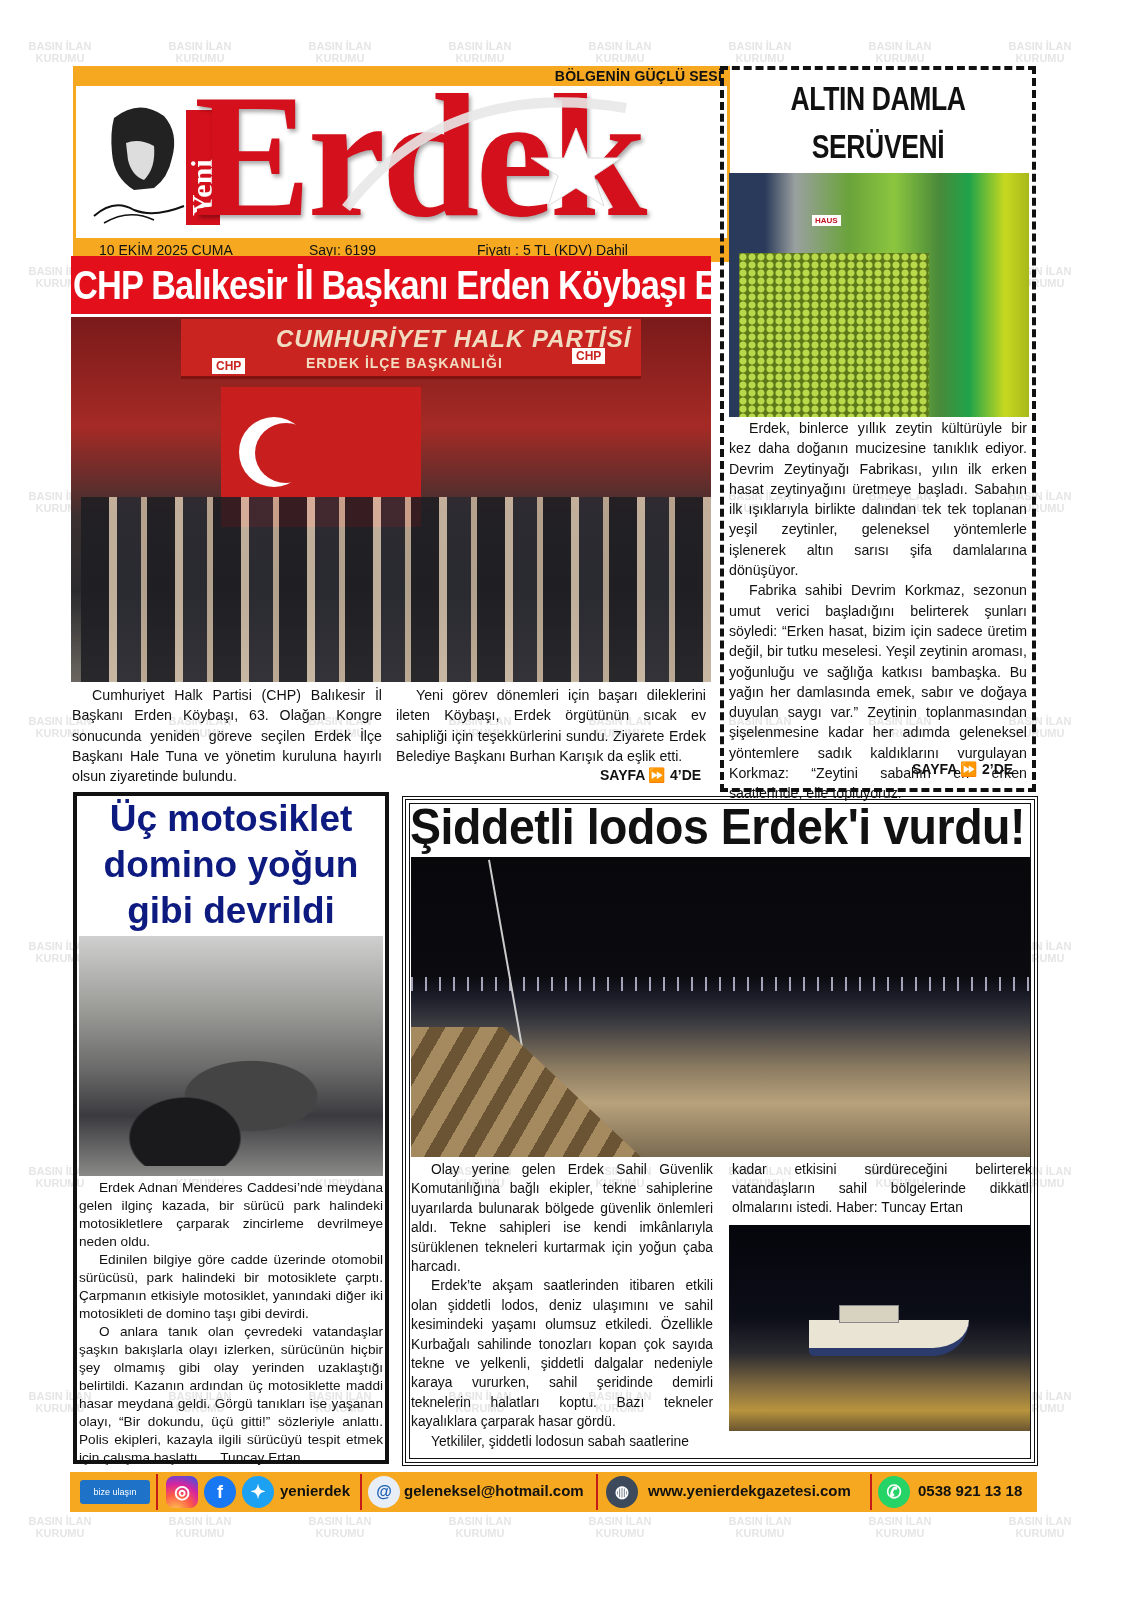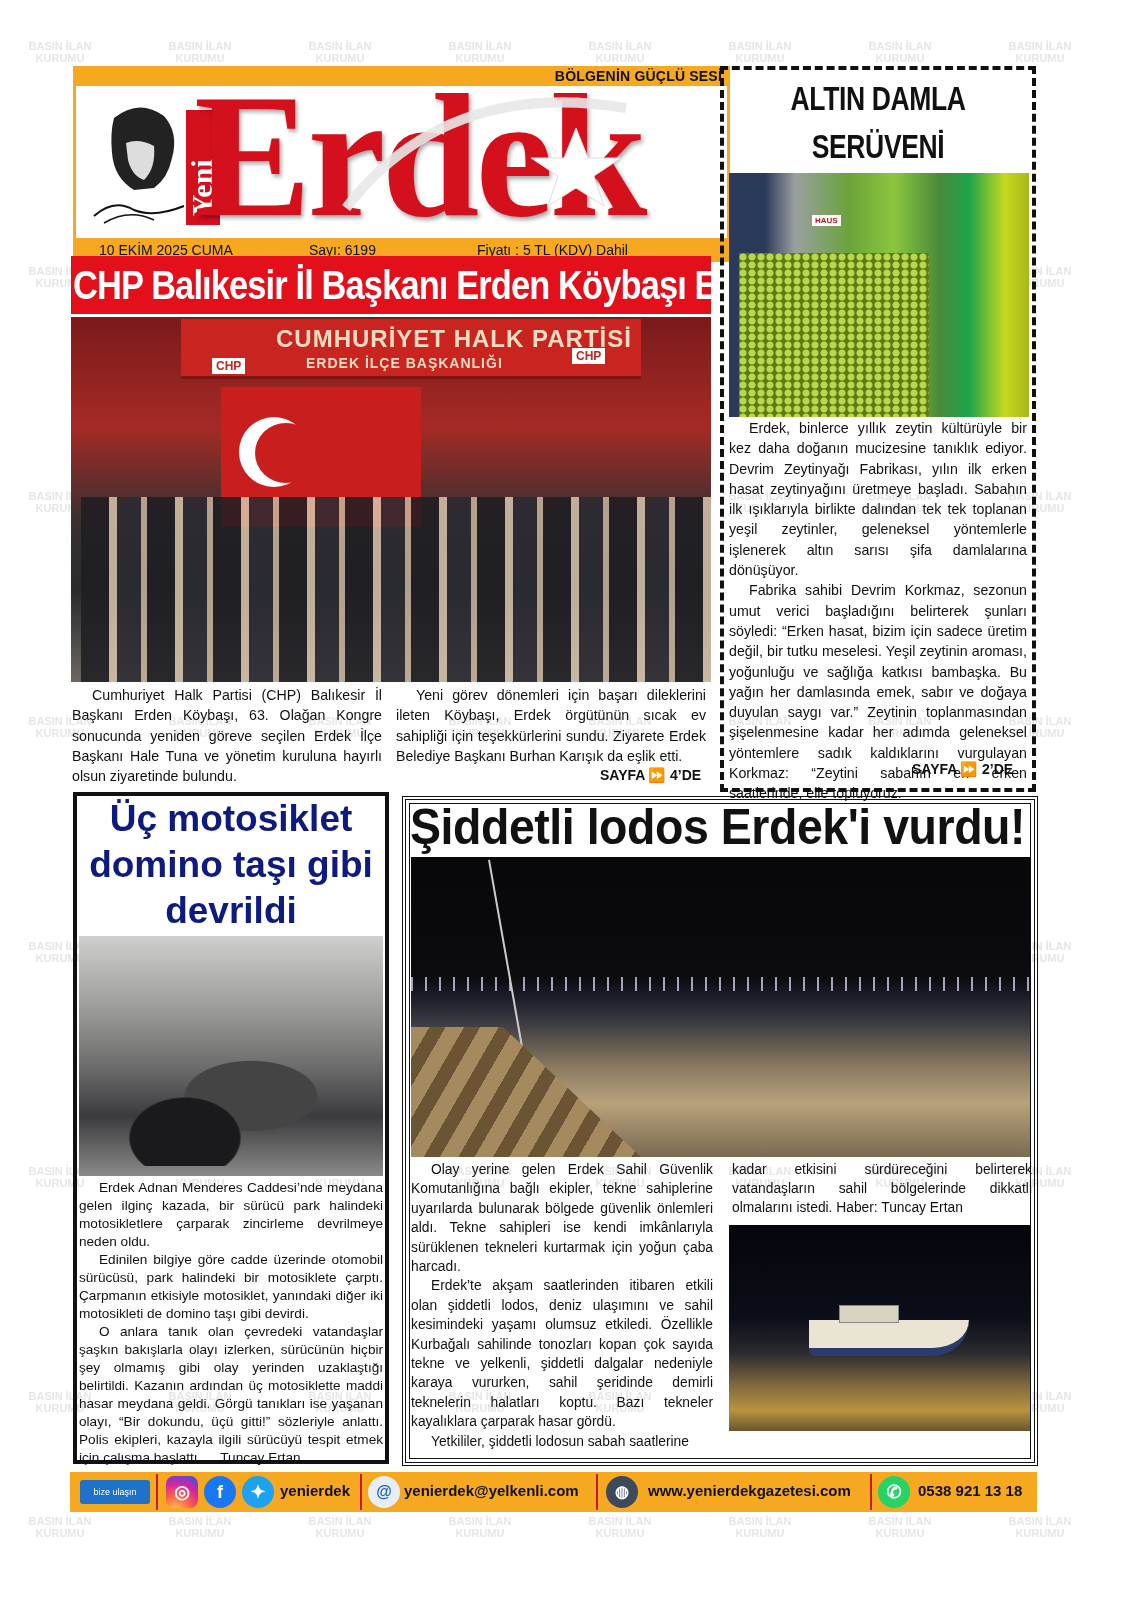--- a/index.html
+++ b/index.html
@@ -22,21 +22,21 @@
   #masthead .info span { position: absolute; top: 4px; }
 
   
   #chp-headline { left: 71px; top: 256px; width: 640px; height: 58px; background: #e3101b; color: #fff; font-family: "Liberation Sans", sans-serif; font-weight: bold; font-size: 40px; line-height: 58px; white-space: nowrap; overflow: hidden; padding-left: 2px; transform-origin: left; letter-spacing: -1px; }
   #chp-headline span { display: inline-block; transform: scaleX(0.86); transform-origin: left; }
 
   
   .photo { position: absolute; overflow: hidden; }
   #chp-photo { left: 71px; top: 317px; width: 640px; height: 365px; background: linear-gradient(180deg, #7a1a1a 0%, #a52a25 30%, #3a3030 55%, #2b2b2d 75%, #6b6660 100%); }
   #chp-photo .sign { position: absolute; left: 110px; top: 2px; width: 460px; height: 60px; background: #c9241f; border-bottom: 3px solid #7d1410; }
-  #chp-photo .sign .t1 { position: absolute; left: 95px; top: 6px; font-weight: bold; font-size: 24px; color: #f2dcc1; letter-spacing: 1px; }
+  #chp-photo .sign .t1 { position: absolute; left: 95px; top: 6px; font-weight: bold; font-size: 24px; color: #f2dcc1; letter-spacing: 1px; font-style: italic; }
   #chp-photo .sign .t2 { position: absolute; left: 125px; top: 36px; font-weight: bold; font-size: 14px; color: #f2dcc1; letter-spacing: 1px; }
   #chp-photo .chp-badge { position: absolute; background: #fff; color: #c9241f; font-weight: bold; font-size: 12px; padding: 1px 4px; border: 1px solid #c9241f; }
   #chp-photo .flag { position: absolute; left: 150px; top: 70px; width: 200px; height: 140px; background: #c81e1e; }
   #chp-photo .flag::before { content: ""; position: absolute; left: 18px; top: 30px; width: 70px; height: 70px; border-radius: 50%; background: #fff; }
   #chp-photo .flag::after { content: ""; position: absolute; left: 34px; top: 36px; width: 62px; height: 60px; border-radius: 50%; background: #c81e1e; }
   #chp-photo .crowd { position: absolute; left: 10px; top: 180px; width: 630px; height: 185px; background: repeating-linear-gradient(90deg, #1d1d22 0 28px, #d8c5ad 28px 36px, #2a2a32 36px 60px, #c9b59c 60px 66px); opacity: 0.85; }
 
   #olive-photo { left: 729px; top: 173px; width: 300px; height: 244px; background: linear-gradient(90deg, #2a3a5a 0%, #2a3a5a 12%, #9aa0a0 22%, #6aa33a 40%, #8cc63f 55%, #4a8a3a 70%, #1fa34a 80%, #c8d820 92%, #a8b81a 100%); }
   #olive-photo .olives { position: absolute; left: 10px; top: 80px; width: 190px; height: 164px; background: radial-gradient(circle at 4px 4px, #b9d84a 3px, #5c7a1a 4px) 0 0 / 9px 8px; }
   #olive-photo .haus { position: absolute; left: 83px; top: 42px; font-size: 8px; font-weight: bold; background: #fff; color: #c1121f; padding: 1px 3px; }
@@ -400,21 +400,21 @@
   <div class="olives"></div>
   <span class="haus">HAUS</span>
 </div>
 <div class="txt" style="left:729px; top:418px; width:298px;">
   <p>Erdek, binlerce yıllık zeytin kültürüyle bir kez daha doğanın mucizesine tanıklık ediyor. Devrim Zeytinyağı Fabrikası, yılın ilk erken hasat zeytinyağını üretmeye başladı. Sabahın ilk ışıklarıyla birlikte dalından tek tek toplanan yeşil zeytinler, geleneksel yöntemlerle işlenerek altın sarısı şifa damlalarına dönüşüyor.</p>
   <p>Fabrika sahibi Devrim Korkmaz, sezonun umut verici başladığını belirterek şunları söyledi: “Erken hasat, bizim için sadece üretim değil, bir tutku meselesi. Yeşil zeytinin aroması, yoğunluğu ve sağlığa katkısı bambaşka. Bu yağın her damlasında emek, sabır ve doğaya duyulan saygı var.” Zeytinin toplanmasından şişelenmesine kadar her adımda geleneksel yöntemlere sadık kaldıklarını vurgulayan Korkmaz: “Zeytini sabahın en erken saatlerinde, elle topluyoruz.</p>
 </div>
 <div class="abs sayfa" style="left:912px; top:761px;">SAYFA ⏩ 2’DE</div>
 
 <div id="moto-box" class="abs">
-  <div id="moto-title">Üç motosiklet domino taşı gibi devrildi</div>
+  <div id="moto-title">Üç motosiklet domino yoğun gibi devrildi</div>
 </div>
 <div id="moto-photo" class="photo">
   <div class="bike"></div>
 </div>
 <div class="txt" style="left:79px; top:1179px; width:304px; font-size:13.6px; line-height:18px;">
   <p>Erdek Adnan Menderes Caddesi’nde meydana gelen ilginç kazada, bir sürücü park halindeki motosikletlere çarparak zincirleme devrilmeye neden oldu.</p>
   <p>Edinilen bilgiye göre cadde üzerinde otomobil sürücüsü, park halindeki bir motosiklete çarptı. Çarpmanın etkisiyle motosiklet, yanındaki diğer iki motosikleti de domino taşı gibi devirdi.</p>
   <p><span>O anlara tanık olan çevredeki vatandaşlar şaşkın bakışlarla olayı izlerken, sürücünün hiçbir şey olmamış gibi olay yerinden uzaklaştığı belirtildi. Kazanın ardından üç motosiklette maddi hasar meydana geldi. Görgü tanıkları ise yaşanan olayı, “Bir dokundu, üçü gitti!” sözleriyle anlattı. Polis ekipleri, kazayla ilgili sürücüyü tespit etmek için çalışma başlattı.</span>&nbsp;&nbsp;&nbsp;&nbsp;&nbsp;<span>Tuncay Ertan</span></p>
 </div>
 
@@ -440,20 +440,20 @@
 
 <div id="footer" class="abs">
   <div class="abs" style="left:10px; top:8px; width:70px; height:24px; background:#1e73c8; border-radius:3px; color:#fff; font-size:9px; text-align:center; line-height:24px;">bize ulaşın</div>
   <div class="fsep" style="left:86px;"></div>
   <div class="ficon" style="left:96px; background:radial-gradient(circle at 30% 110%, #fdcb52 0%, #fd5949 40%, #d6249f 65%, #285aeb 100%); border-radius:8px;">◎</div>
   <div class="ficon" style="left:134px; background:#1877f2;">f</div>
   <div class="ficon" style="left:172px; background:#1da1f2;">✦</div>
   <div class="flabel" style="left:210px;">yenierdek</div>
   <div class="fsep" style="left:290px;"></div>
   <div class="ficon" style="left:298px; background:#e8eef8; color:#1a5fb4; font-size:16px;">@</div>
-  <div class="flabel" style="left:334px;">yenierdek@yelkenli.com</div>
+  <div class="flabel" style="left:334px;">geleneksel@hotmail.com</div>
   <div class="fsep" style="left:526px;"></div>
   <div class="ficon" style="left:536px; background:#3c4a5c; font-size:16px;">◍</div>
   <div class="flabel" style="left:578px;">www.yenierdekgazetesi.com</div>
   <div class="fsep" style="left:800px;"></div>
   <div class="ficon" style="left:808px; background:#25d366;">✆</div>
   <div class="flabel" style="left:848px;">0538 921 13 18</div>
 </div>
 
 </body></html>

